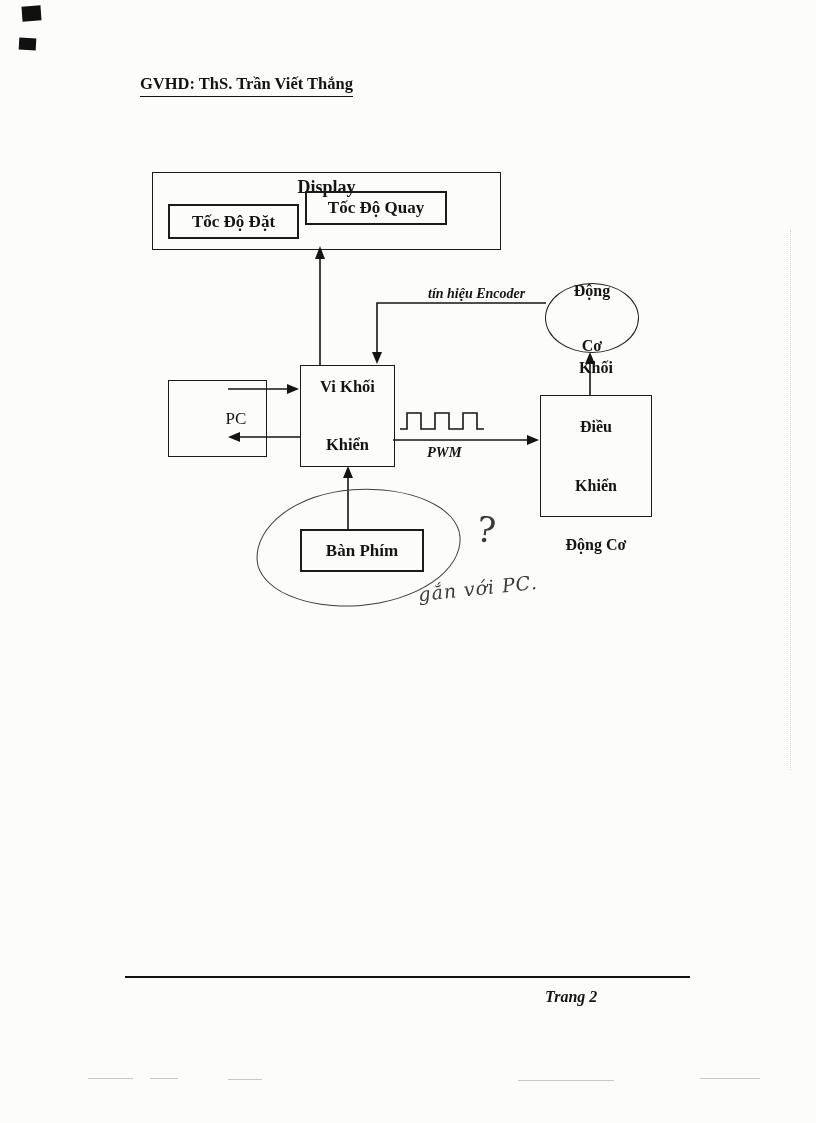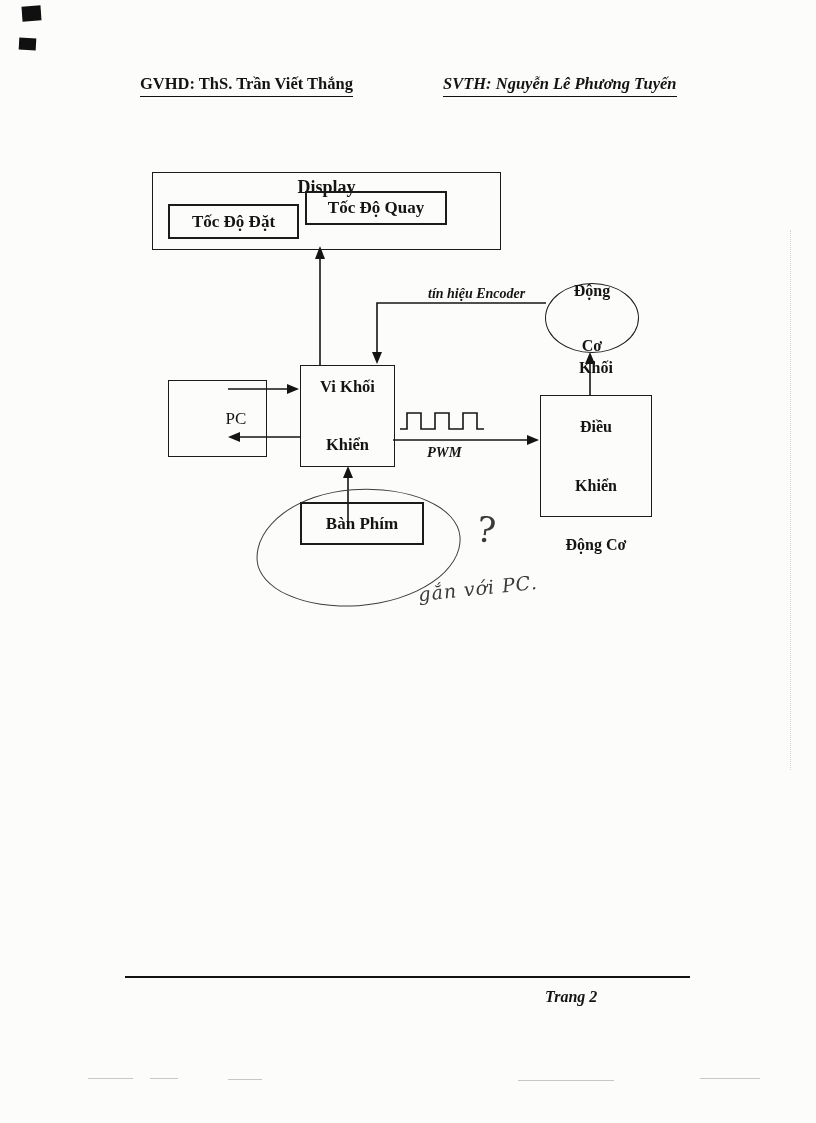--- a/index.html
+++ b/index.html
@@ -50,21 +50,21 @@
   .display-title {
     position: absolute; left: 0; top: 4px; width: 100%;
     text-align: center; font-size: 18px; font-weight: bold;
   }
   .inner-box1 { left: 15px;  top: 31px; width: 127px; height: 31px; font-size: 17px; font-weight: bold; }
   .inner-box2 { left: 152px; top: 18px; width: 138px; height: 30px; font-size: 17px; font-weight: bold; }
 
   .pc-box   { left: 168px; top: 380px; width: 60px;  height: 75px;  font-size: 17px; padding-left: 37px; }
   .mcu-box  { left: 300px; top: 365px; width: 93px;  height: 100px; font-size: 16.5px; font-weight: bold; line-height: 1.35; }
   .drv-box  { left: 540px; top: 395px; width: 110px; height: 120px; font-size: 16px;  font-weight: bold; line-height: 1.45; }
-  .kbd-box  { left: 300px; top: 502px; width: 120px; height: 39px;  font-size: 17px;  font-weight: bold; }
+  .kbd-box  { left: 300px; top: 529px; width: 120px; height: 39px;  font-size: 17px;  font-weight: bold; }
 
   .motor {
     left: 545px; top: 283px; width: 92px; height: 68px;
     border-radius: 50%;
     font-size: 16px; font-weight: bold; line-height: 1.2;
   }
 
   .lbl-encoder {
     left: 428px; top: 286px;
     font-size: 14px; font-weight: bold; font-style: italic;
@@ -126,21 +126,20 @@
   <div class="abs blob blob1"></div>
   <div class="abs blob blob2"></div>
   <div class="abs dotted-edge"></div>
   <div class="abs dash" style="left:88px;top:1078px;width:45px;"></div>
   <div class="abs dash" style="left:150px;top:1078px;width:28px;"></div>
   <div class="abs dash" style="left:228px;top:1079px;width:34px;"></div>
   <div class="abs dash" style="left:518px;top:1080px;width:96px;"></div>
   <div class="abs dash" style="left:700px;top:1078px;width:60px;"></div>
 
   <div class="abs hdr left" style="left:140px;top:74px;">GVHD: ThS. Trần Viết Thắng</div>
-  <div class="abs hdr right" style="left:443px;top:74px;">SVTH: Nguyễn Lê Phương Tuyến</div>
 
 
   <svg class="overlay" width="816" height="1123" viewBox="0 0 816 1123">
 
     <line x1="320" y1="252" x2="320" y2="365" stroke="#141414" stroke-width="1.6"></line>
     <polygon points="320,246 315,259 325,259" fill="#141414"></polygon>
 
     <polyline points="546,303 377,303 377,358" fill="none" stroke="#141414" stroke-width="1.6"></polyline>
     <polygon points="377,364 372,352 382,352" fill="#141414"></polygon>
 

